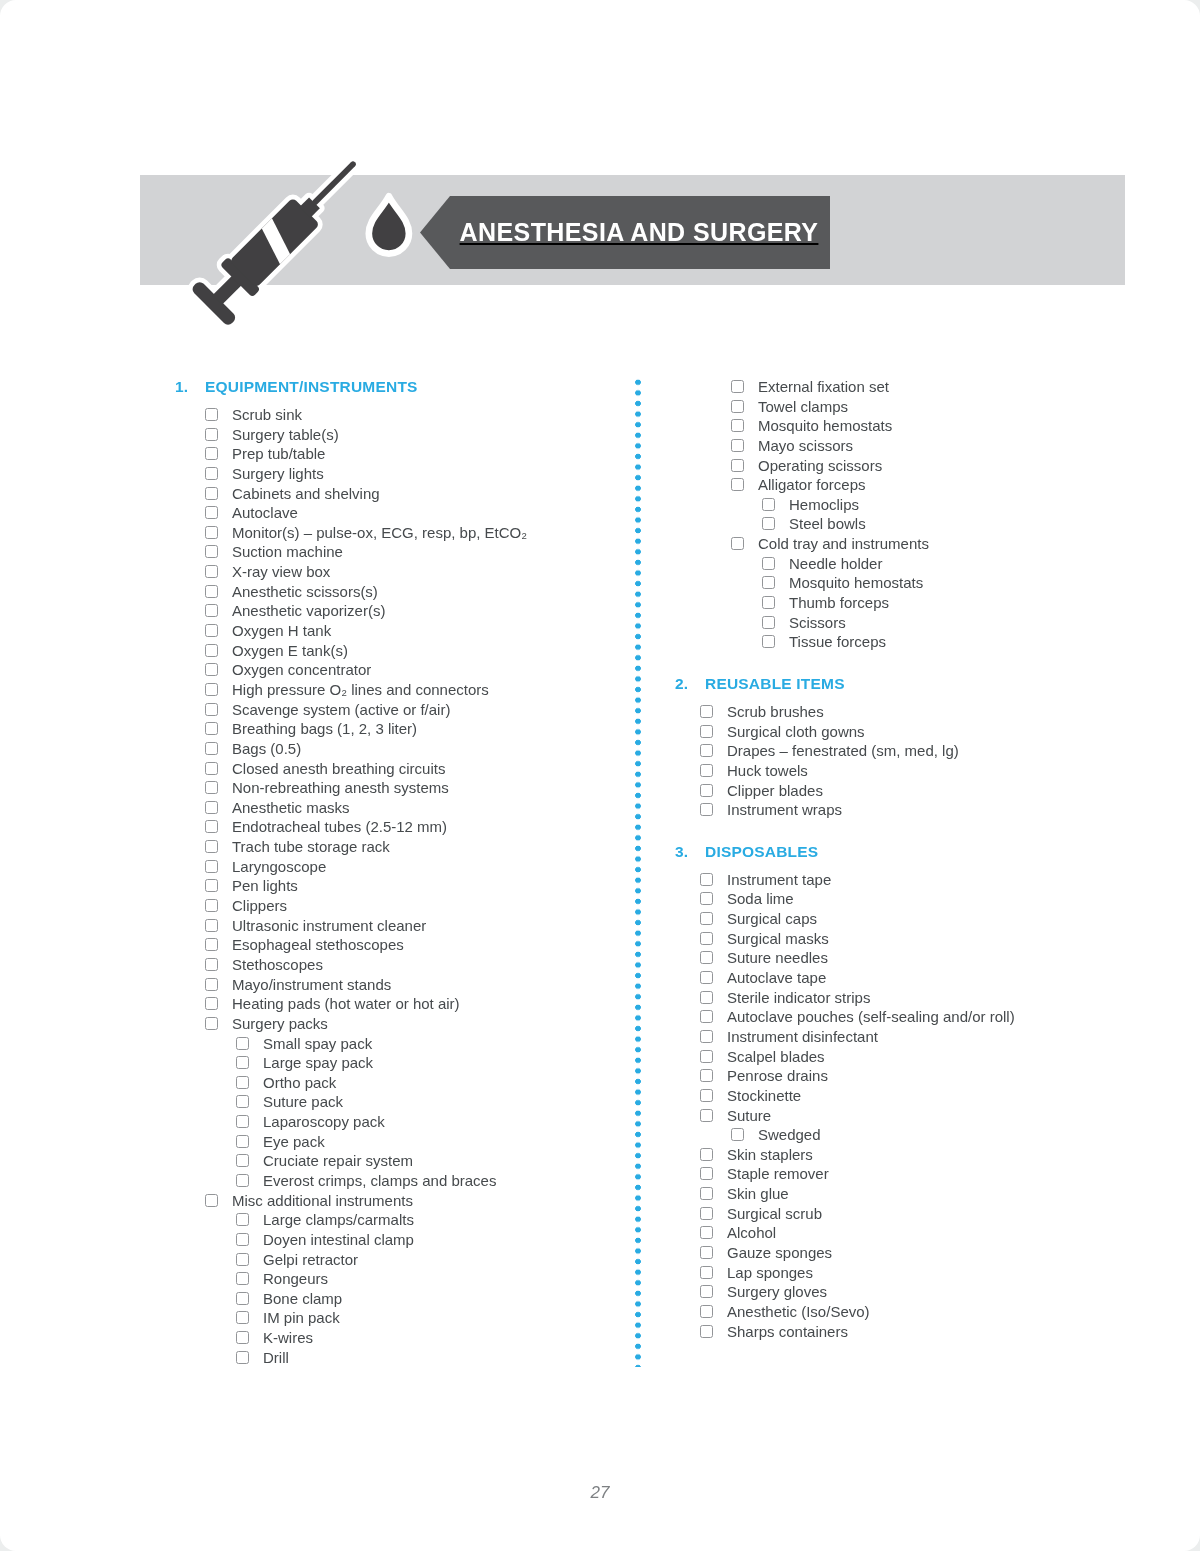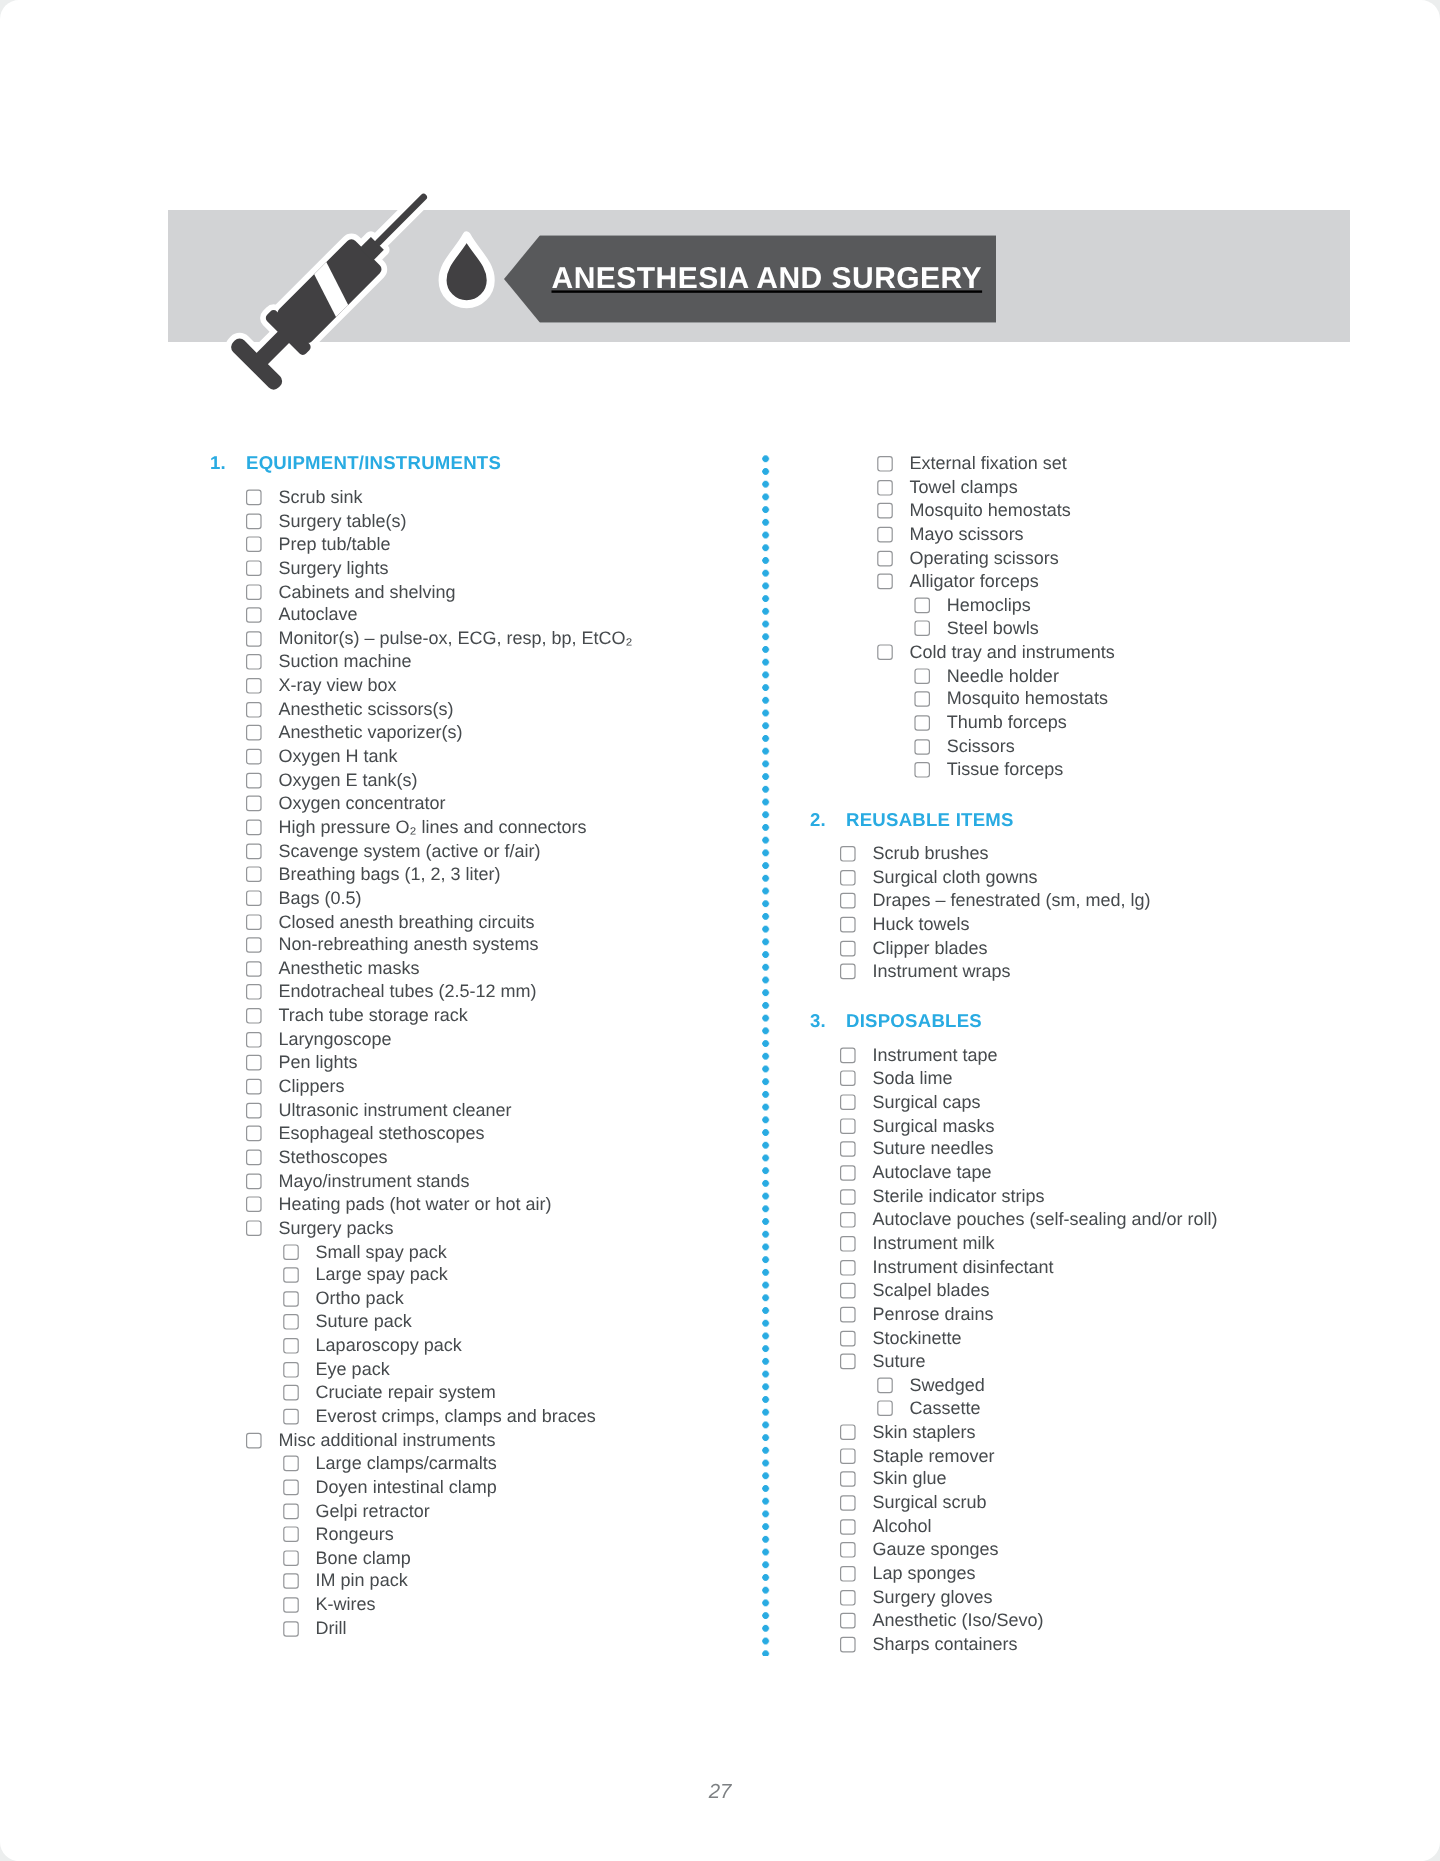--- a/index.html
+++ b/index.html
@@ -435,24 +435,20 @@
         <div class="check-item level-1">
           <span class="checkbox"></span>
           <span class="check-label">Sterile indicator strips</span>
         </div>
         <div class="check-item level-1">
           <span class="checkbox"></span>
           <span class="check-label">Autoclave pouches (self-sealing and/or roll)</span>
         </div>
         <div class="check-item level-1">
           <span class="checkbox"></span>
-          <span class="check-label">Instrument milk</span>
-        </div>
-        <div class="check-item level-1">
-          <span class="checkbox"></span>
           <span class="check-label">Instrument disinfectant</span>
         </div>
         <div class="check-item level-1">
           <span class="checkbox"></span>
           <span class="check-label">Scalpel blades</span>
         </div>
         <div class="check-item level-1">
           <span class="checkbox"></span>
           <span class="check-label">Penrose drains</span>
         </div>
@@ -460,24 +456,20 @@
           <span class="checkbox"></span>
           <span class="check-label">Stockinette</span>
         </div>
         <div class="check-item level-1">
           <span class="checkbox"></span>
           <span class="check-label">Suture</span>
         </div>
         <div class="check-item level-2">
           <span class="checkbox"></span>
           <span class="check-label">Swedged</span>
-        </div>
-        <div class="check-item level-2">
-          <span class="checkbox"></span>
-          <span class="check-label">Cassette</span>
         </div>
         <div class="check-item level-1">
           <span class="checkbox"></span>
           <span class="check-label">Skin staplers</span>
         </div>
         <div class="check-item level-1">
           <span class="checkbox"></span>
           <span class="check-label">Staple remover</span>
         </div>
         <div class="check-item level-1">

